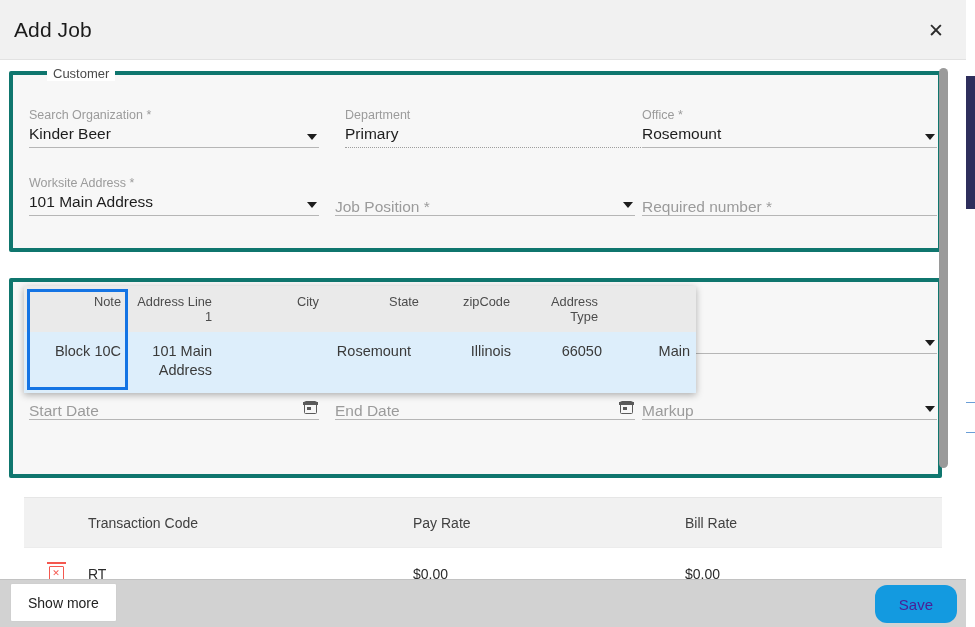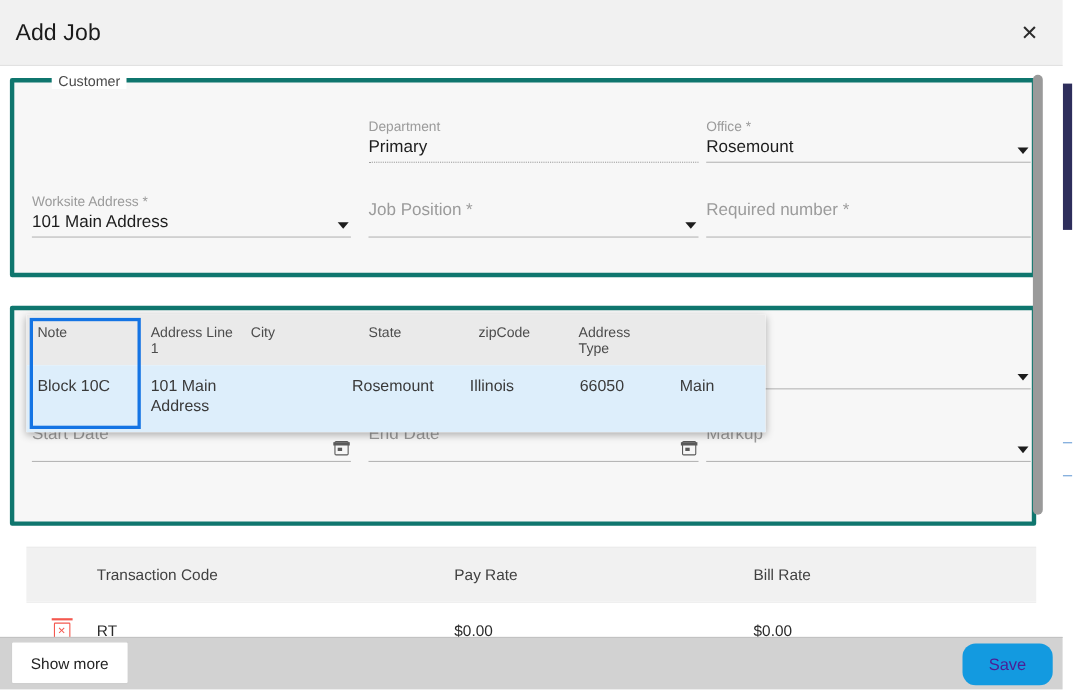--- a/index.html
+++ b/index.html
@@ -134,21 +134,21 @@
   }
   .field-value {
     position: absolute;
     top: 17px; left: 0;
     font-size: 15.5px;
     color: #1d1d1d;
     white-space: nowrap;
   }
   .field-placeholder {
     position: absolute;
-    top: 6px; left: 0;
+    top: 22px; left: 0;
     font-size: 15.5px;
     color: #9b9b9b;
     white-space: nowrap;
   }
   .underline {
     position: absolute;
     left: 0; bottom: 6px;
     height: 1px; width: 100%;
     background: #b6b6b6;
   }
@@ -203,20 +203,21 @@
     height: 61px;
     background: #ddeefb;
     cursor: pointer;
   }
   .dd-cell {
     padding: 8px 6px 0 10px;
     font-size: 12.8px;
     color: #4c4c4c;
     line-height: 15px;
     overflow: hidden;
+    text-align: right;
   }
   .dd-row .dd-cell {
     font-size: 14.5px;
     color: #3a3a3a;
     padding-top: 10px;
     line-height: 19px;
   }
   .c0 { width: 103px; }
   .c1 { width: 91px; }
   .c2 { width: 92px; }
@@ -337,22 +338,28 @@
     <div class="modal-header">
       <div class="modal-title">Add Job</div>
       <button class="close-btn">✕</button>
     </div>
 
     <div class="modal-body">
 
       <div class="section" id="section-customer">
         <div class="section-legend">Customer</div>
 
-
-        <div class="field" style="left:322px; top:33px; width:300px;">
+        <div class="field" style="left:16px; top:33px; width:290px;">
+          <span class="field-label">Search Organization *</span>
+          <span class="field-value">Kinder Beer</span>
+          <span class="caret"></span>
+          <span class="underline"></span>
+        </div>
+
+        <div class="field" style="left:332px; top:33px; width:300px;">
           <span class="field-label">Department</span>
           <span class="field-value">Primary</span>
           <span class="underline dotted"></span>
         </div>
 
         <div class="field" style="left:629px; top:33px; width:295px;">
           <span class="field-label">Office *</span>
           <span class="field-value">Rosemount</span>
           <span class="caret"></span>
           <span class="underline"></span>

